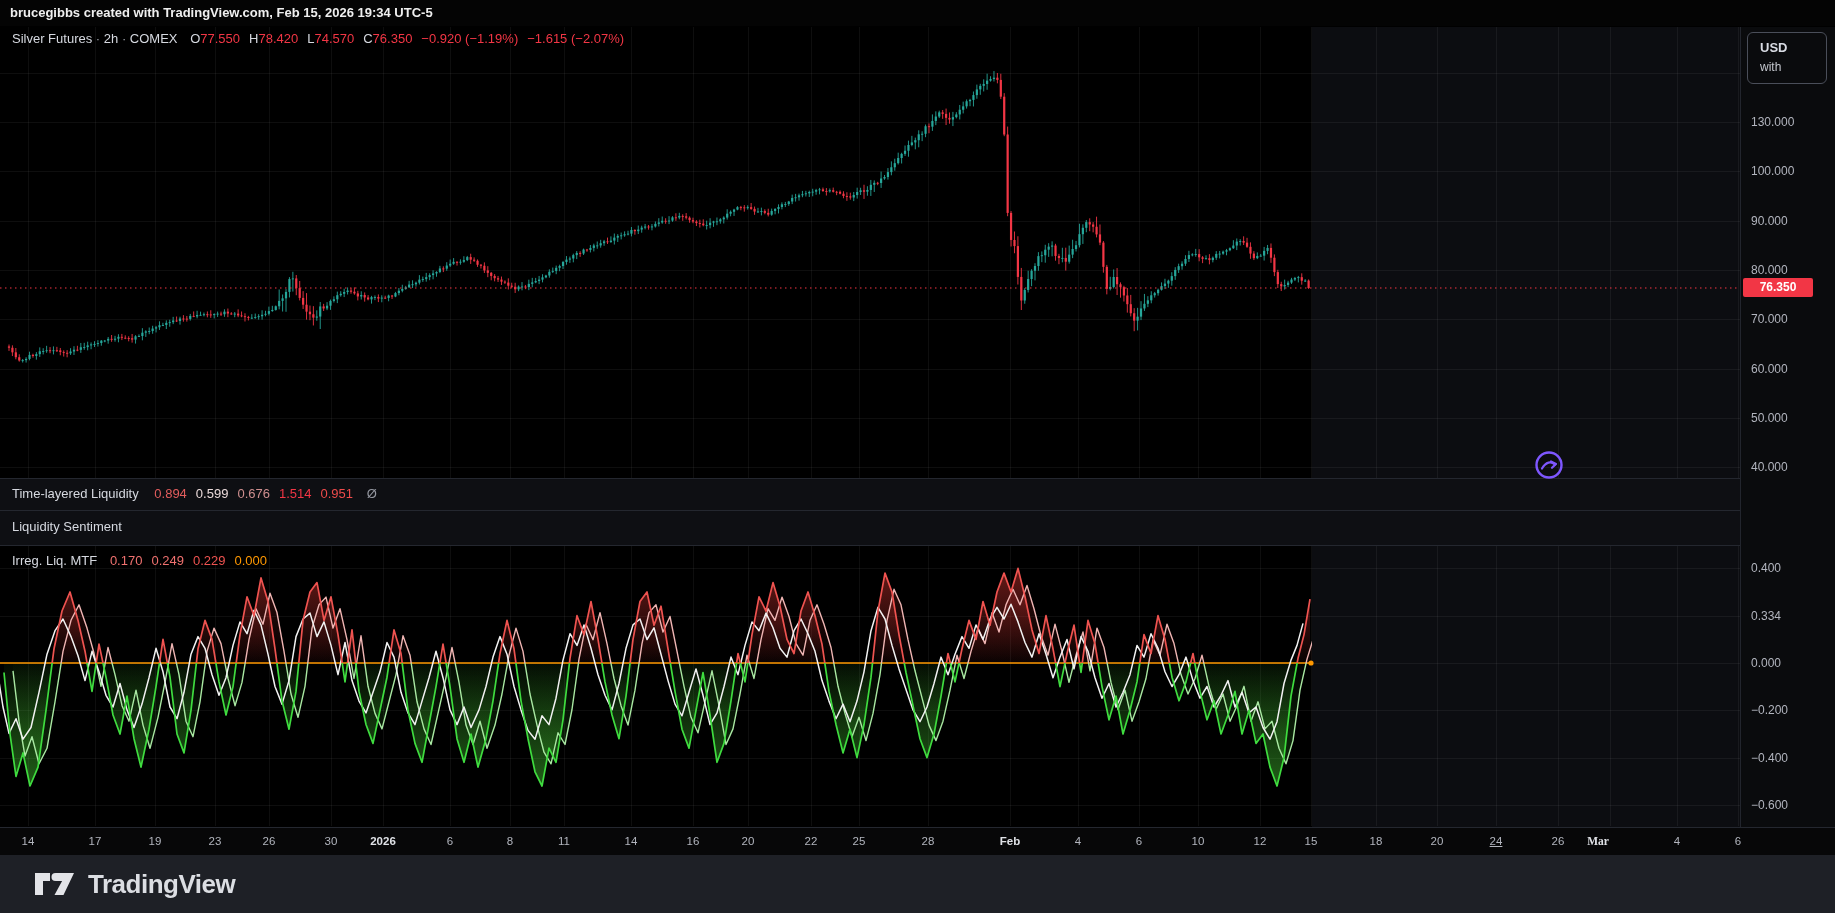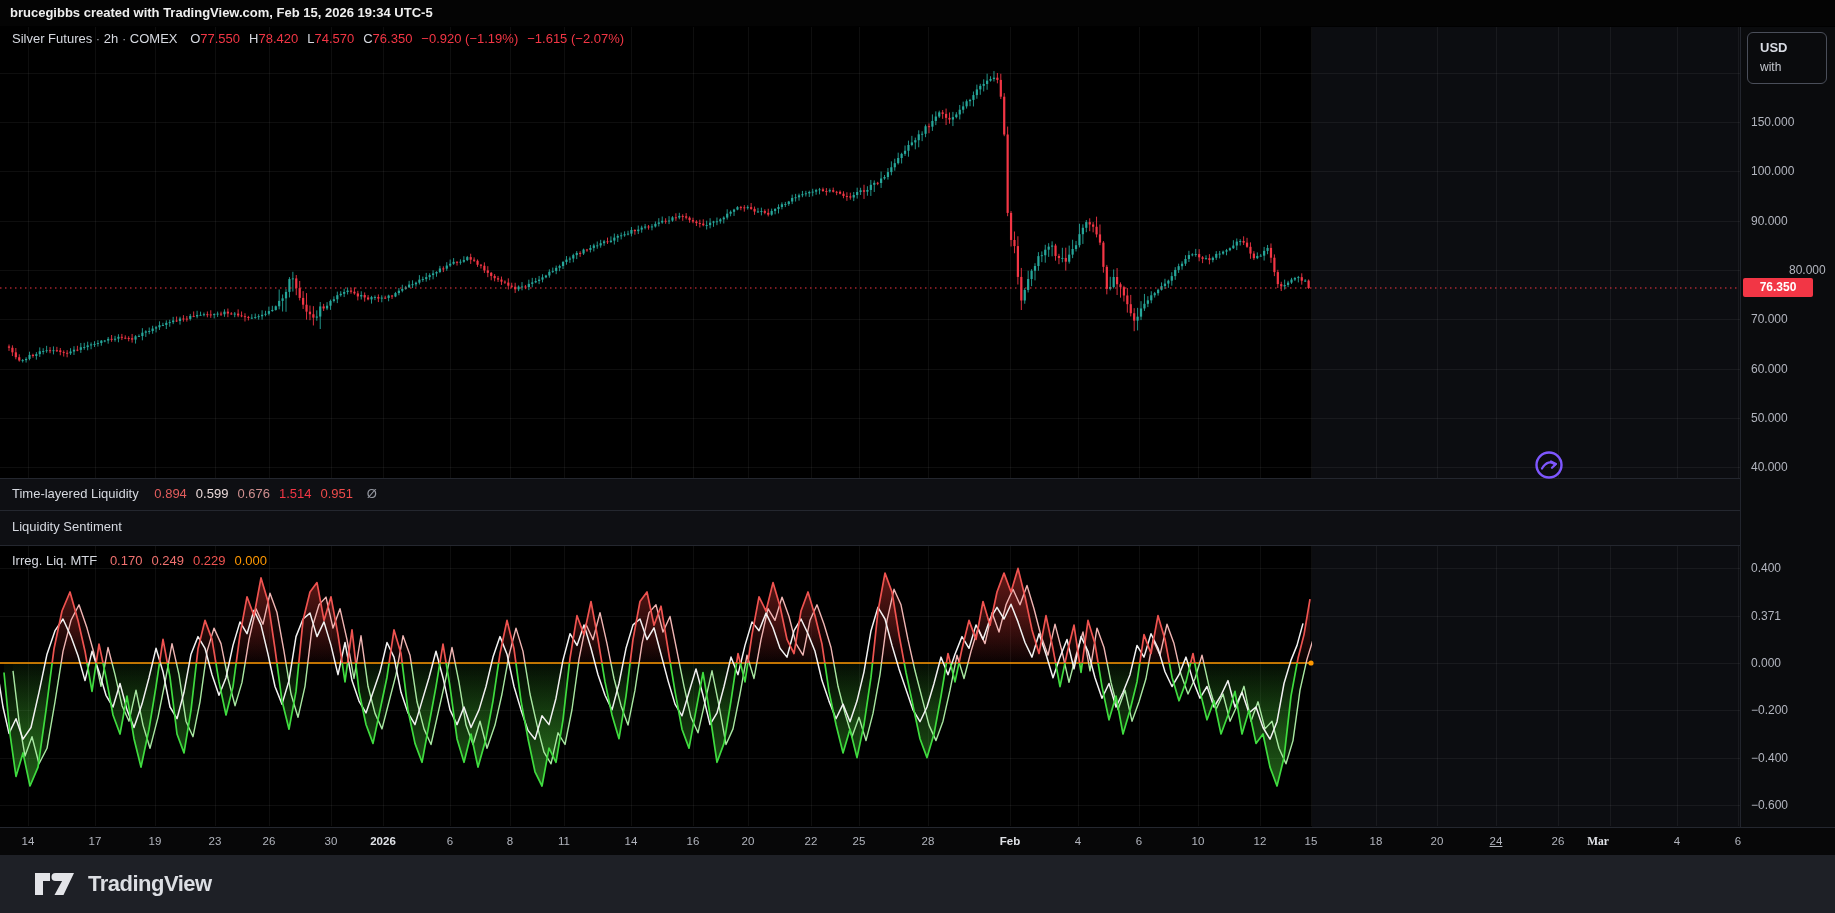--- a/index.html
+++ b/index.html
@@ -39,21 +39,21 @@
   .legend .suffix { margin-left:10px; color:#9598a1; }
   
   #time-axis { left:0; top:827px; width:1835px; height:28px; background:#070708;
                border-top:1px solid #24272f; }
   .x-label { position:absolute; top:7px; width:44px; margin-left:-22px; text-align:center;
              color:#b2b5be; font-size:11.5px; }
   .x-label.major { color:#dfe1e6; font-weight:bold; }
   
   #footer { left:0; top:855px; width:1835px; height:58px; background:#1e2026;
             display:flex; align-items:center; }
-  #footer .brand { color:#dcdee3; font-size:22px; font-weight:bold; letter-spacing:-0.5px; margin-left:12px; }
+  #footer .brand { color:#dcdee3; font-size:26px; font-weight:bold; letter-spacing:-0.5px; margin-left:12px; }
   #tv-logo { margin-left:34px; }
   
   #goto-recent { left:1533px; top:449px; width:32px; height:32px; cursor:pointer; }
   #overlay { left:0; top:0; }
 </style>
 </head>
 <body>
 
 <div class="abs" id="bg-main"></div>
 <div class="abs" id="bg-main-rest"></div>
@@ -64,32 +64,32 @@
 <div class="abs sep" style="top:478px"></div>
 <div class="abs sep" style="top:510px"></div>
 <div class="abs sep" style="top:545px"></div>
 
 <div class="abs" id="price-axis">
   <div id="currency-box">
     <div class="cur">USD</div>
     <div class="unit">with</div>
   </div>
   <div id="main-ylabels">
-      <div class="y-label" style="top: 88.1px;">150.000</div>
+      <div class="y-label" style="top: 88.1px;">130.000</div>
       <div class="y-label" style="top: 137.4px;">100.000</div>
       <div class="y-label" style="top: 186.7px;">90.000</div>
-      <div class="y-label" style="top: 236px; margin-left: 38px;">80.000</div>
+      <div class="y-label" style="top: 236px;">80.000</div>
       <div class="y-label" style="top: 285.3px;">70.000</div>
       <div class="y-label" style="top: 334.6px;">60.000</div>
       <div class="y-label" style="top: 383.9px;">50.000</div>
       <div class="y-label" style="top: 433.2px;">40.000</div>
     </div>
   <div id="ind-ylabels">
       <div class="y-label" style="top: 534.4px;">0.400</div>
-      <div class="y-label" style="top: 581.7px;">0.371</div>
+      <div class="y-label" style="top: 581.7px;">0.334</div>
       <div class="y-label" style="top: 629px;">0.000</div>
       <div class="y-label" style="top: 676.3px;">−0.200</div>
       <div class="y-label" style="top: 723.6px; text-align: right;">−0.400</div>
       <div class="y-label" style="top: 770.9px;">−0.600</div>
     </div>
 </div>
 <div class="abs" id="last-price-badge" style="background: rgb(242, 54, 69); top: 278.495px;">76.350</div>
 
 <svg class="abs" id="overlay" width="1835" height="913">
     <defs>

